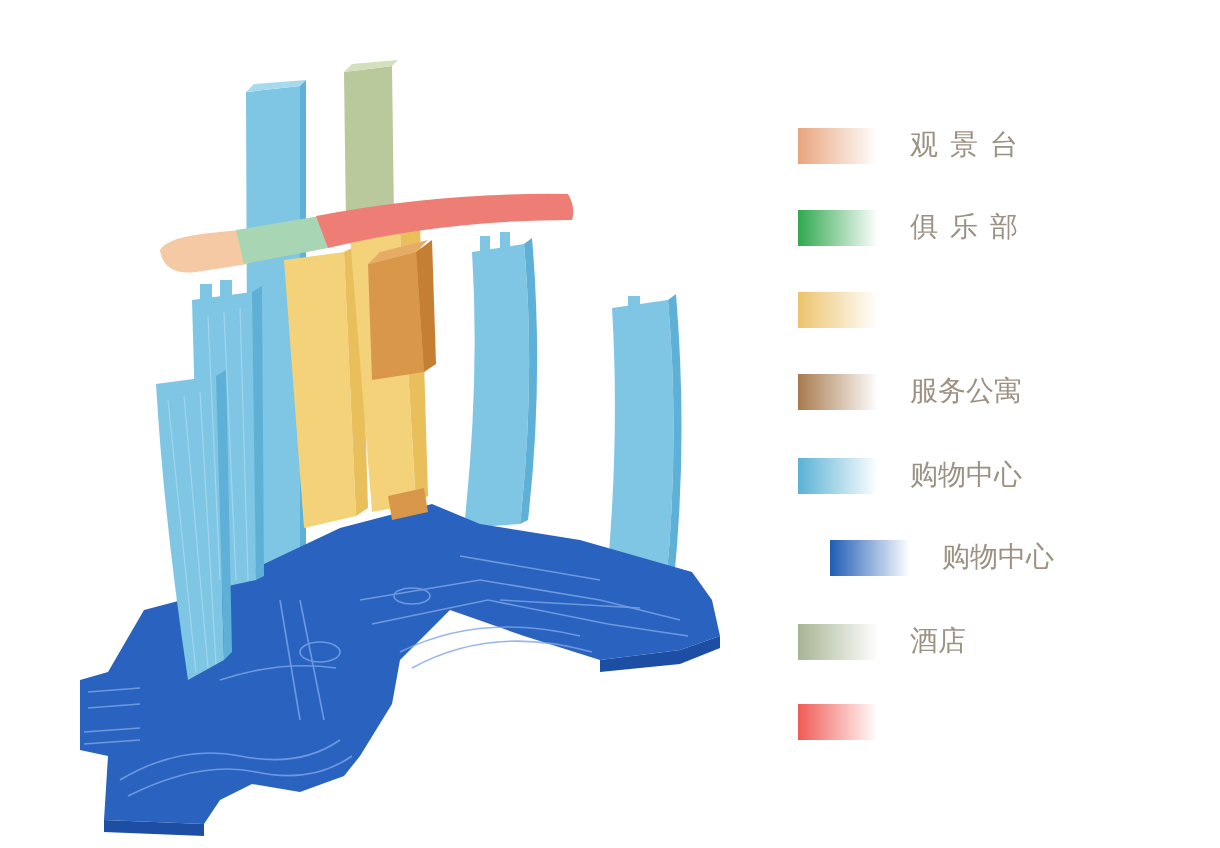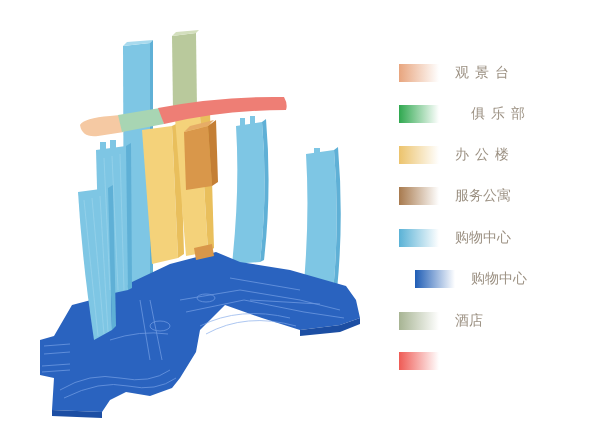--- a/index.html
+++ b/index.html
@@ -102,27 +102,26 @@
       <path d="M158,108 Q220,96 284,97 Q288,104 286,110 Q222,110 164,124 Z" fill="#ee7e75"></path>
     </g>
   </svg>
 </div>
 
 <div id="legend">
   <div class="legend-item" style="top:0px;">
     <div class="swatch" style="background:linear-gradient(to right,#e8a57e,rgba(232,165,126,0));"></div>
     <span class="legend-label spaced">观景台</span>
   </div>
-  <div class="legend-item" style="top:41px;gap:16px;">
+  <div class="legend-item" style="top:41px;">
     <div class="swatch" style="background:linear-gradient(to right,#2fa84f,rgba(47,168,79,0));"></div>
     <span class="legend-label spaced">俱乐部</span>
   </div>
   <div class="legend-item" style="top:82px;">
     <div class="swatch" style="background:linear-gradient(to right,#ecc36c,rgba(236,195,108,0));"></div>
-    <span class="legend-label spaced">办公楼</span>
   </div>
   <div class="legend-item" style="top:123px;">
     <div class="swatch" style="background:linear-gradient(to right,#a87a4e,rgba(168,122,78,0));"></div>
     <span class="legend-label">服务公寓</span>
   </div>
   <div class="legend-item" style="top:165px;">
     <div class="swatch" style="background:linear-gradient(to right,#5ab2d6,rgba(90,178,214,0));"></div>
     <span class="legend-label">购物中心</span>
   </div>
   <div class="legend-item" style="top:206px;padding-left:16px;">

